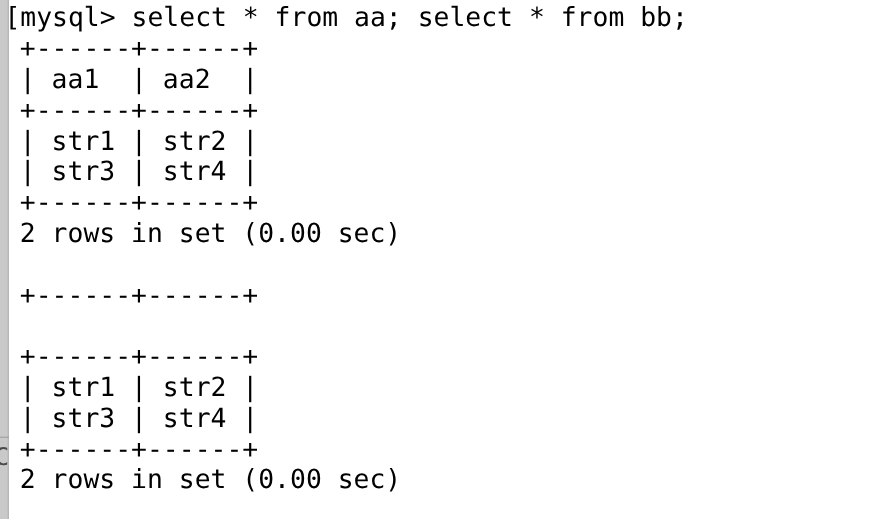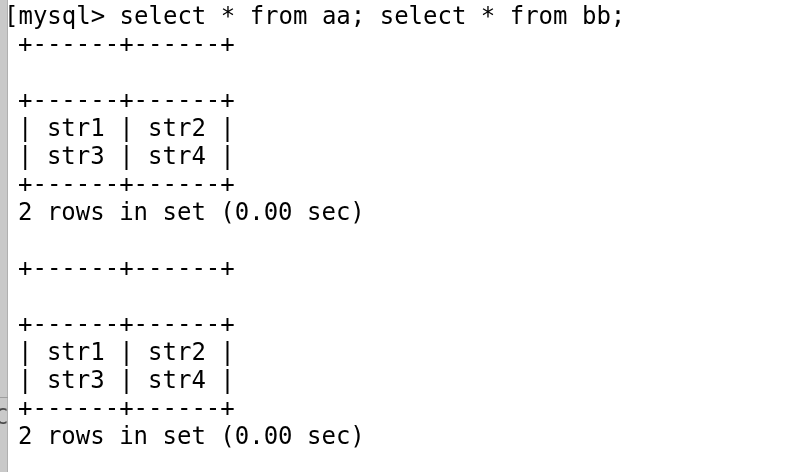--- a/index.html
+++ b/index.html
@@ -85,20 +85,21 @@
 
   <div class="left-sliver">
     <div class="sliver-divider"></div>
   </div>
   <div class="sliver-glyph">C</div>
 
   <div class="terminal">
 
   <div class="term-line prompt" style="top: 2px;">[mysql&gt; select * from aa; select * from bb;</div>
       <div class="term-line indent" style="top: 30px;">+------+------+</div>
+      <div class="term-line indent" style="top: 58px;">| aa1  | aa2  |</div>
       <div class="term-line indent" style="top: 86px;">+------+------+</div>
       <div class="term-line indent" style="top: 114px;">| str1 | str2 |</div>
       <div class="term-line indent" style="top: 142px;">| str3 | str4 |</div>
       <div class="term-line indent" style="top: 170px;">+------+------+</div>
       <div class="term-line indent" style="top: 198px;">2 rows in set (0.00 sec)</div>
       <div class="term-line indent" style="top: 226px;"> </div>
       <div class="term-line indent" style="top: 254px;">+------+------+</div>
       <div class="term-line indent" style="top: 310px;">+------+------+</div>
       <div class="term-line indent" style="top: 338px;">| str1 | str2 |</div>
       <div class="term-line indent" style="top: 366px;">| str3 | str4 |</div>

